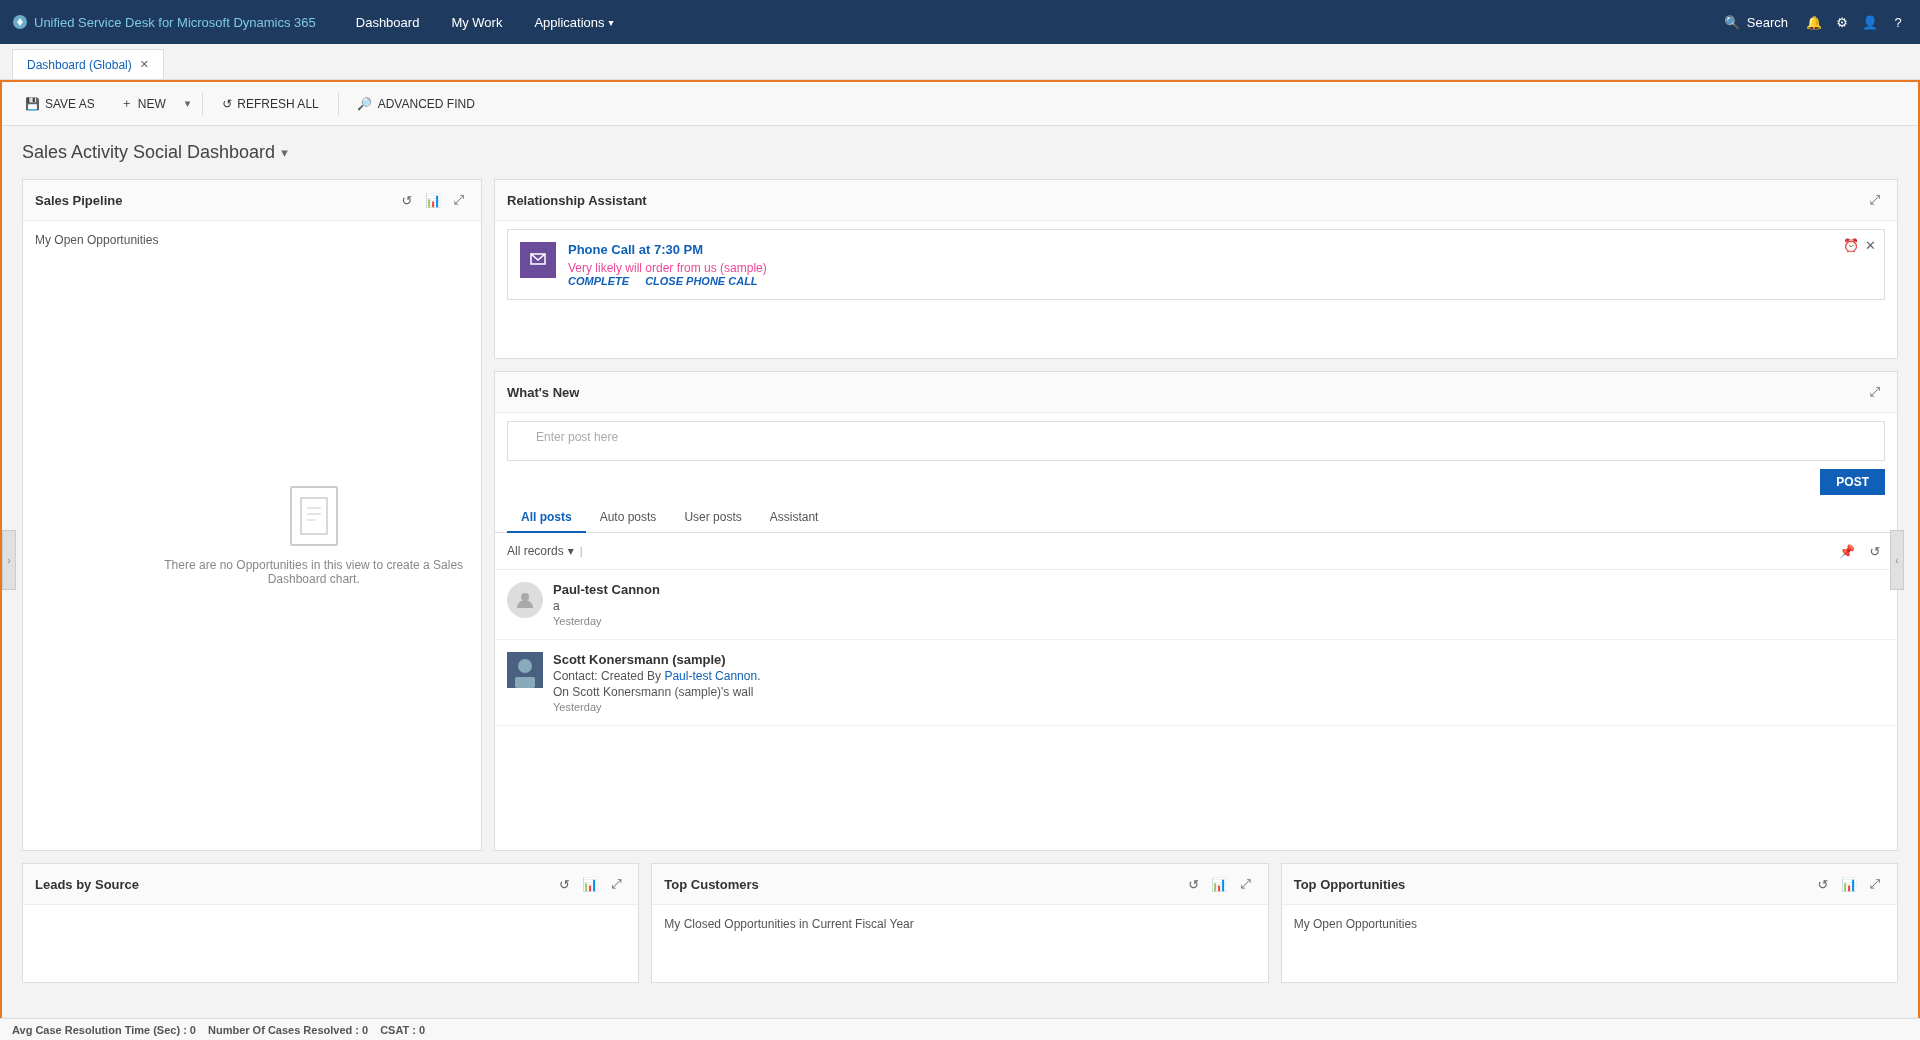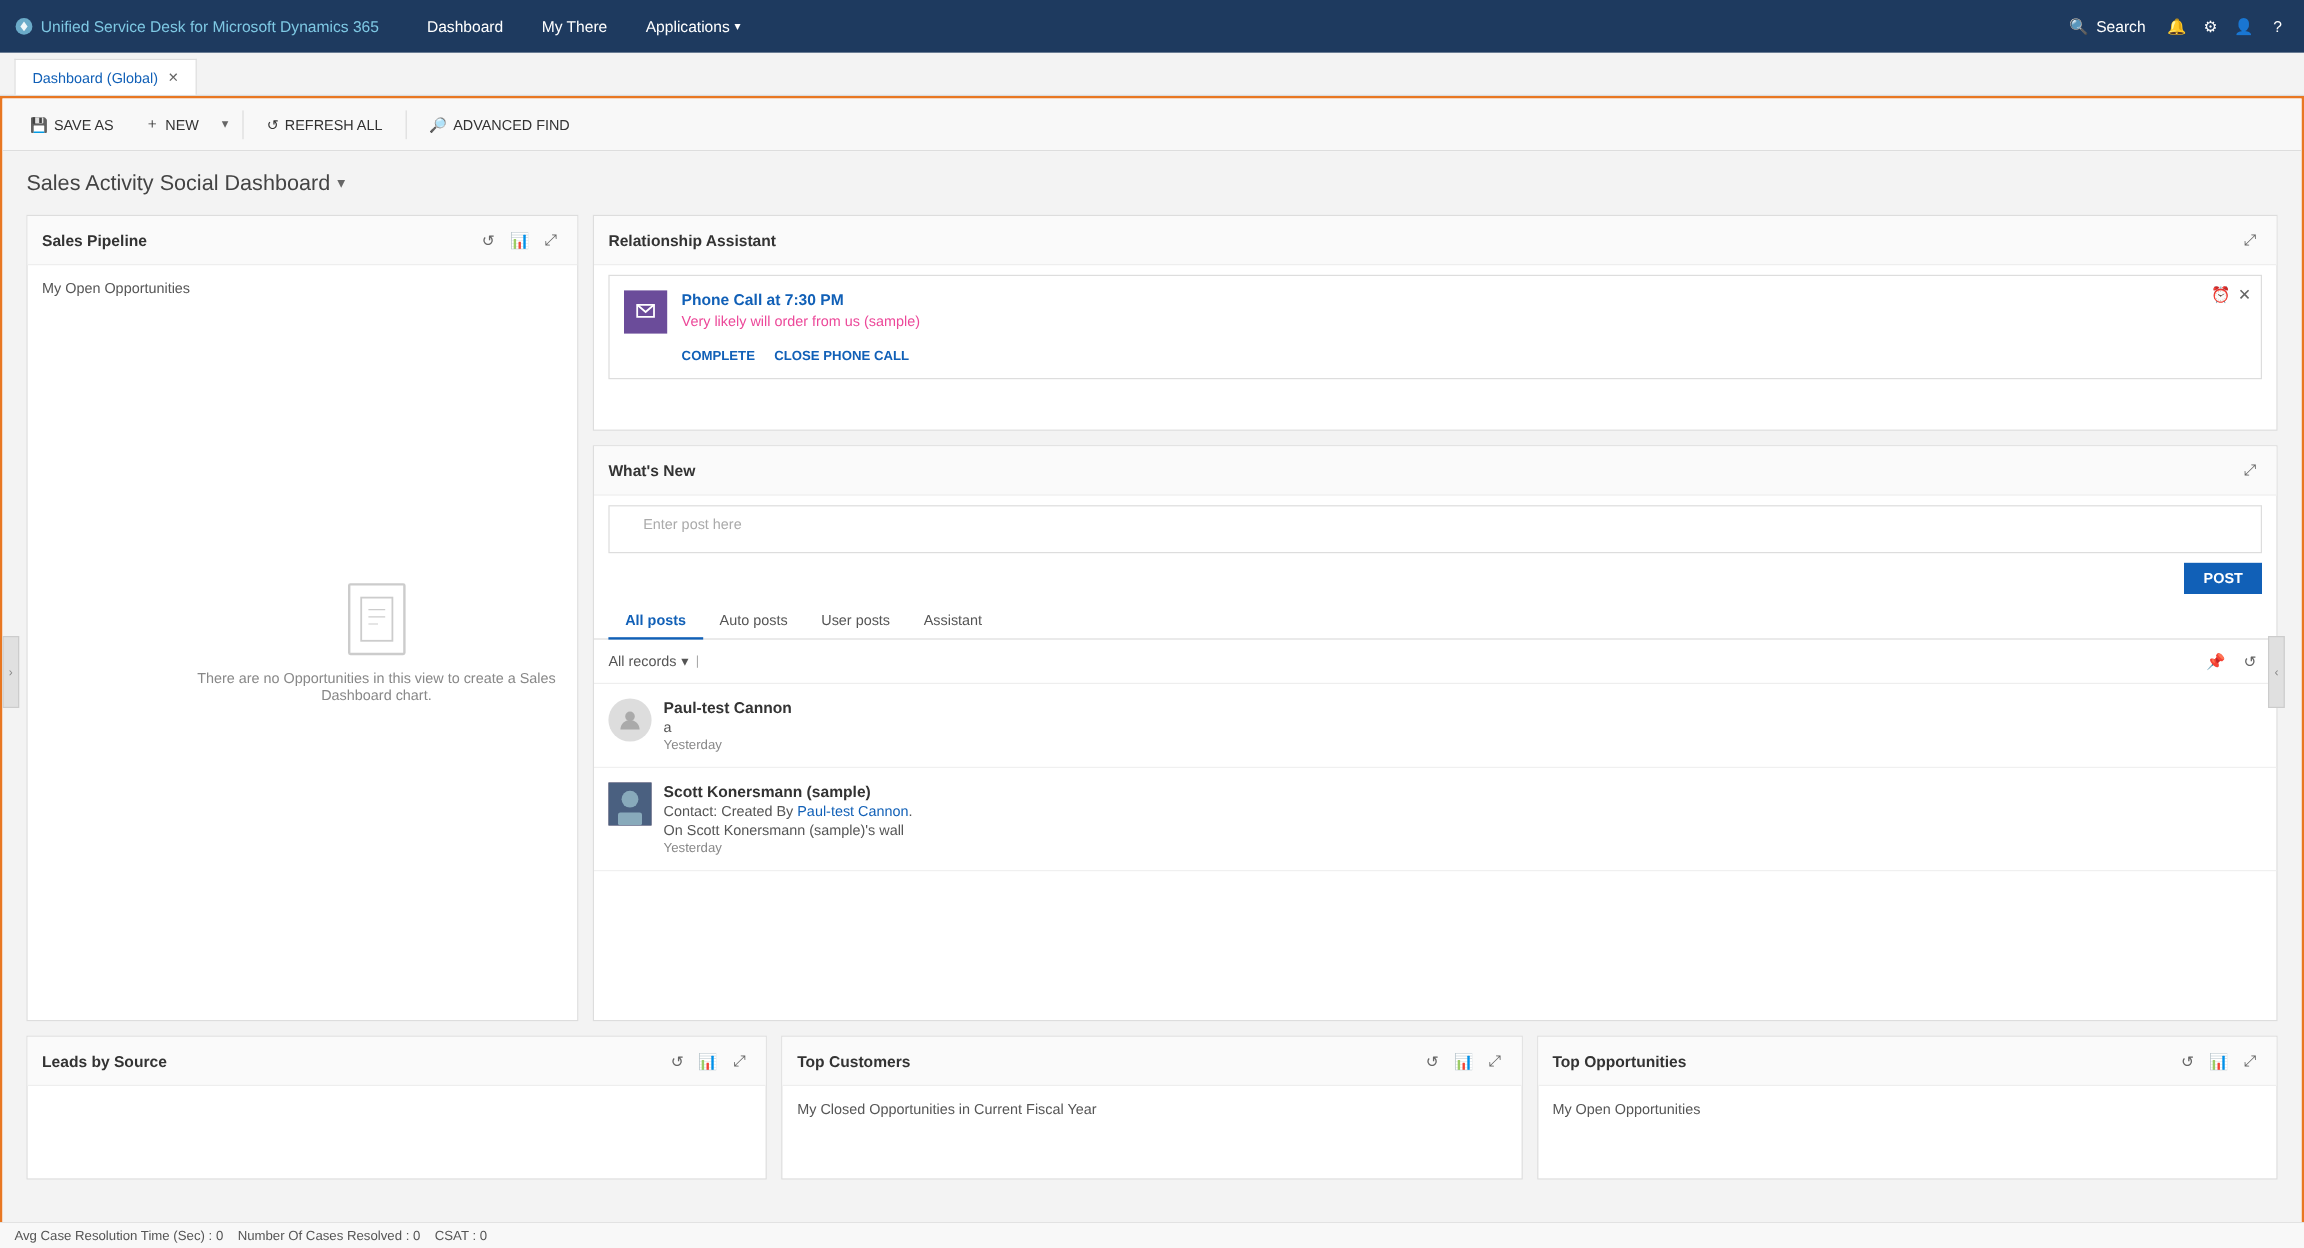--- a/index.html
+++ b/index.html
@@ -236,21 +236,22 @@
       position: absolute;
       top: 8px;
       right: 8px;
       display: flex;
       gap: 6px;
     }
     .ra-action-icon { color: #666; cursor: pointer; font-size: 13px; }
     .ra-card-actions-bottom {
       display: flex;
       gap: 16px;
-      margin-top: 16px;
+      margin-top: 0;
+      font-style: italic;
     }
     .ra-action-link {
       color: #1160b7;
       font-size: 11px;
       font-weight: 600;
       cursor: pointer;
       text-decoration: none;
     }
     .post-input {
       margin: 8px 12px;
@@ -368,20 +369,21 @@
       height: 22px;
       background: #f8f8f8;
       border-top: 1px solid #ddd;
       display: flex;
       align-items: center;
       padding: 0 12px;
       font-size: 11px;
       color: #555;
       gap: 12px;
       z-index: 100;
+      font-weight: bold;
     }
 
     
     .collapse-handle {
       position: absolute;
       left: 0;
       top: 50%;
       transform: translateY(-50%);
       width: 14px;
       height: 60px;
@@ -422,21 +424,21 @@
       <circle cx="8" cy="8" r="7" fill="#7ec8e3" opacity="0.8"></circle>
       <path d="M5 8 L8 4 L11 8 L8 12 Z" fill="white" opacity="0.9"></path>
     </svg>
     <span>Unified Service Desk for Microsoft Dynamics 365</span>
   </div>
   <div class="nav-links">
     <div class="nav-link">
       <span>Dashboard</span>
     </div>
     <div class="nav-link">
-      <span>My There</span>
+      <span>My Work</span>
     </div>
     <div class="nav-link">
       <span>Applications</span>
       <span class="chevron">▾</span>
     </div>
   </div>
   <div class="nav-right">
     <div class="search-btn">
       <span>🔍</span>
       <span>Search</span>

